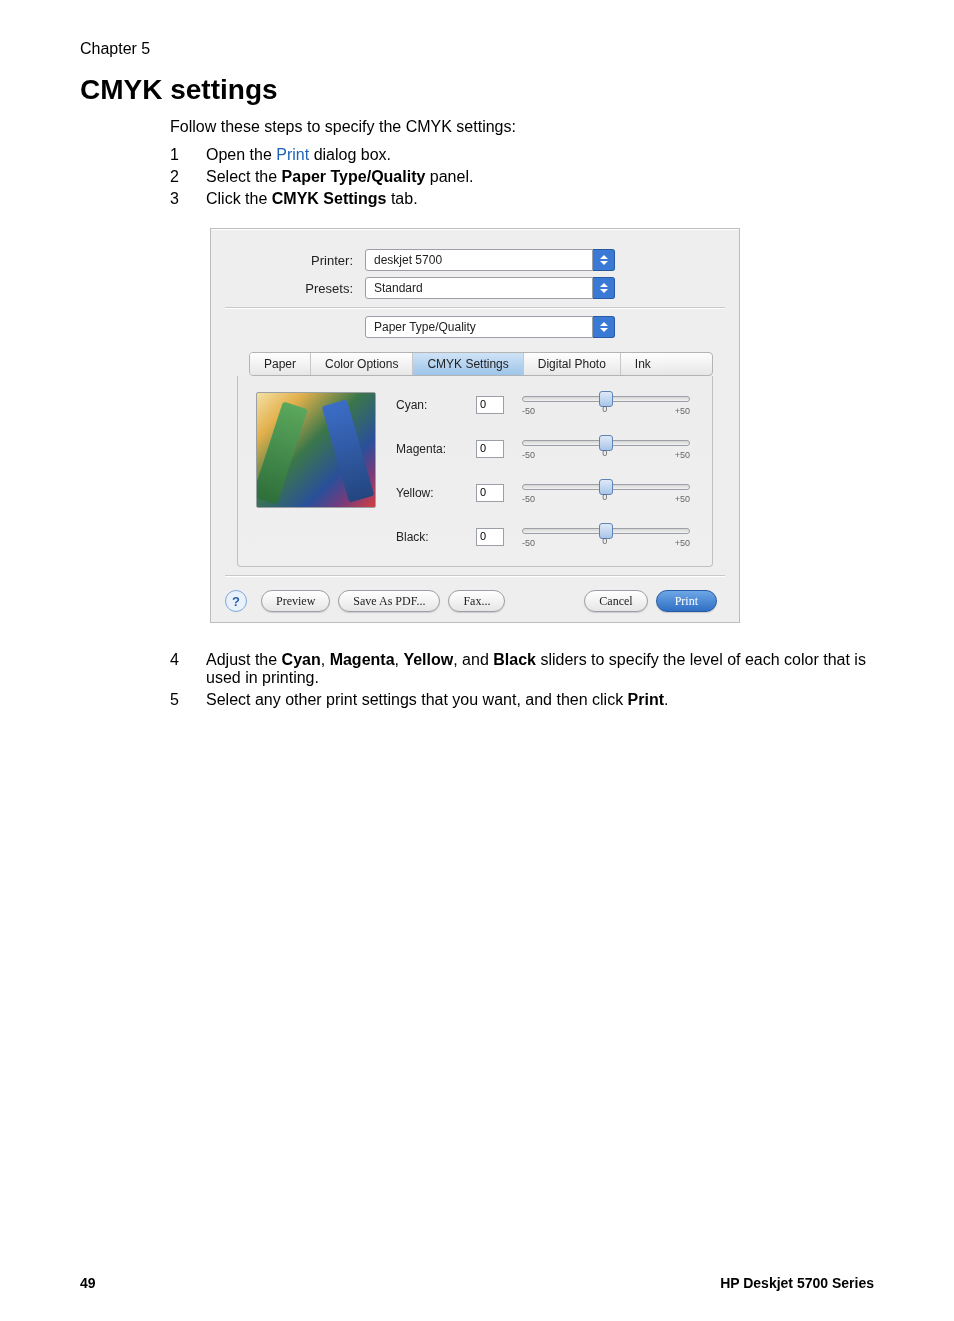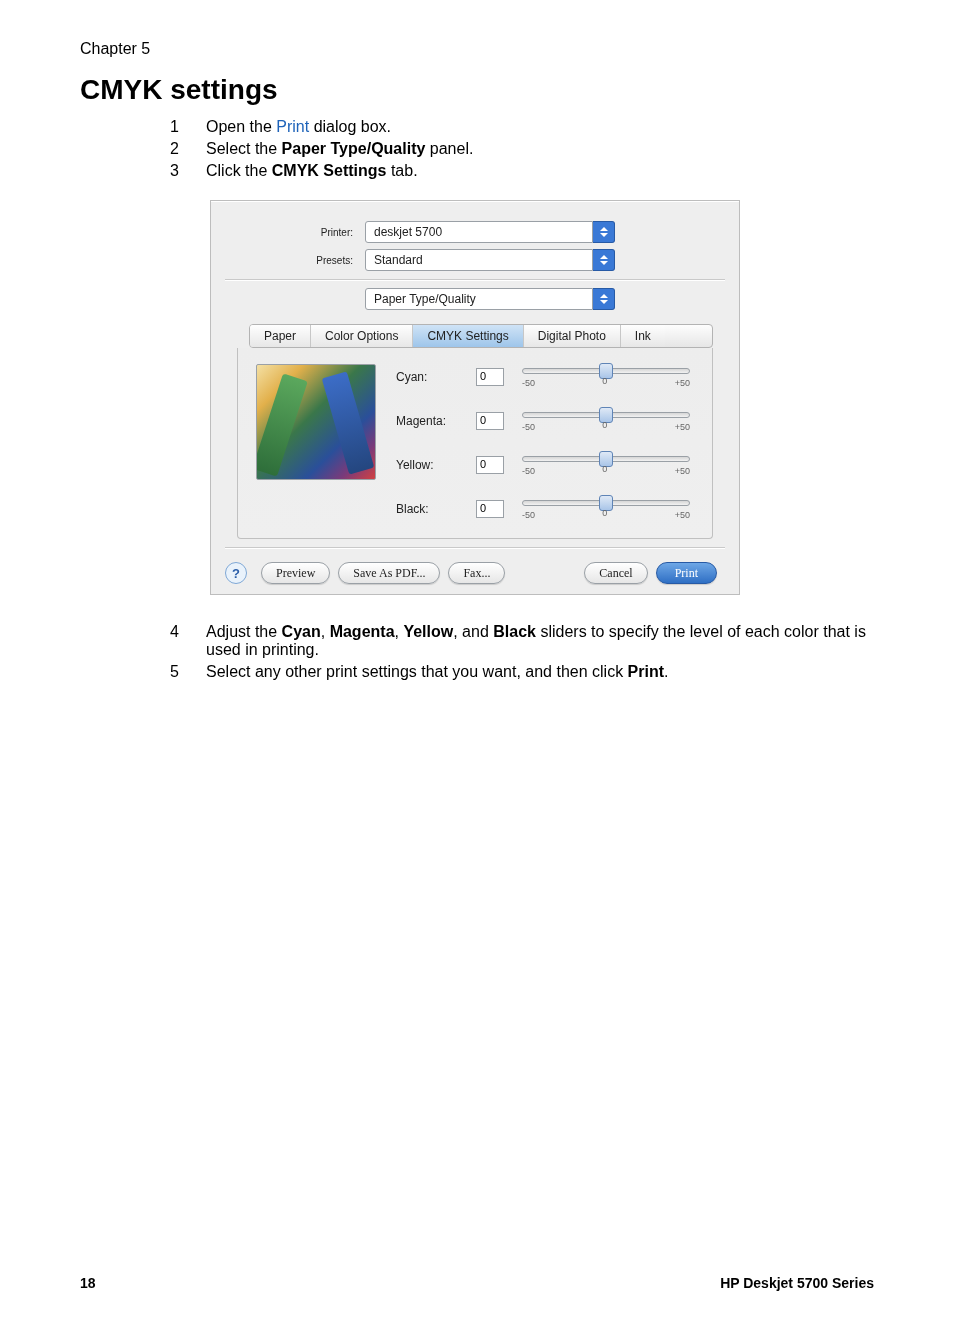--- a/index.html
+++ b/index.html
@@ -10,21 +10,21 @@
   .lead { font-size: 16px; margin: 10px 0 10px 90px; }
   ol.steps { list-style: none; margin: 8px 0 20px 90px; }
   ol.steps li { font-size: 16px; margin: 4px 0; display: flex; }
   ol.steps li .num { width: 36px; flex: 0 0 36px; }
   ol.steps li .txt { flex: 1; }
   .link { color: #1e63b9; }
   b { font-weight: bold; }
 
   .dialog-wrap { margin: 18px 0 28px 130px; width: 530px; border: 1px solid #bdbdbd; background: #eeeeee; padding: 14px 14px 10px 14px; box-shadow: 0 1px 0 #fff inset; }
   .row { display: flex; align-items: center; margin: 6px 0; }
-  .row .label { width: 140px; text-align: right; padding-right: 12px; font-size: 10px; color: #222; }
+  .row .label { width: 140px; text-align: right; padding-right: 12px; font-size: 13px; color: #222; }
   .select { flex: 0 0 250px; display: flex; align-items: center; }
   .select-field { flex: 1; height: 22px; background: #fff; border: 1px solid #9aa0a6; border-radius: 3px 0 0 3px; padding: 2px 8px; font-size: 12px; color: #222; display: flex; align-items: center; }
   .select-btn { width: 22px; height: 22px; background: #3a79d6; border: 1px solid #275aa5; border-left: none; border-radius: 0 3px 3px 0; display: flex; flex-direction: column; align-items: center; justify-content: center; }
   .select-btn .arr { width: 0; height: 0; border-left: 4px solid transparent; border-right: 4px solid transparent; }
   .select-btn .up { border-bottom: 4px solid #fff; margin-bottom: 2px; }
   .select-btn .down { border-top: 4px solid #fff; }
   .divider { height: 1px; background: #c9c9c9; box-shadow: 0 1px 0 #fff; margin: 8px 0; }
 
   .tabs-panel { margin: 14px 12px 6px 12px; }
   .tabbar { display: flex; background: linear-gradient(#fdfdfd,#e6e6e6); border: 1px solid #b3b3b3; border-radius: 4px; overflow: hidden; margin-left: 12px; }
@@ -55,20 +55,21 @@
   .pagefoot { position: absolute; bottom: 30px; left: 80px; right: 80px; display: flex; justify-content: space-between; font-size: 14px; }
   .pagefoot .pn { font-weight: bold; }
   .pagefoot .model { font-weight: bold; }
 </style>
 </head>
 <body>
 
 <div class="page">
   <div class="chapter">Chapter 5</div>
   <div class="h1">CMYK settings</div>
+  <div class="lead">Follow these steps to specify the CMYK settings:</div>
 
   <ol class="steps">
     <li>
       <span class="num">1</span>
       <span class="txt">
         <span>Open the </span><span class="link">Print</span><span> dialog box.</span>
       </span>
     </li>
     <li>
       <span class="num">2</span>
@@ -204,16 +205,16 @@
     </li>
     <li>
       <span class="num">5</span>
       <span class="txt">
         <span>Select any other print settings that you want, and then click </span><b>Print</b><span>.</span>
       </span>
     </li>
   </ol>
 
   <div class="pagefoot">
-    <span class="pn">18</span>
+    <span class="pn">49</span>
     <span class="model">HP Deskjet 5700 Series</span>
   </div>
 </div>
 
 </body></html>

